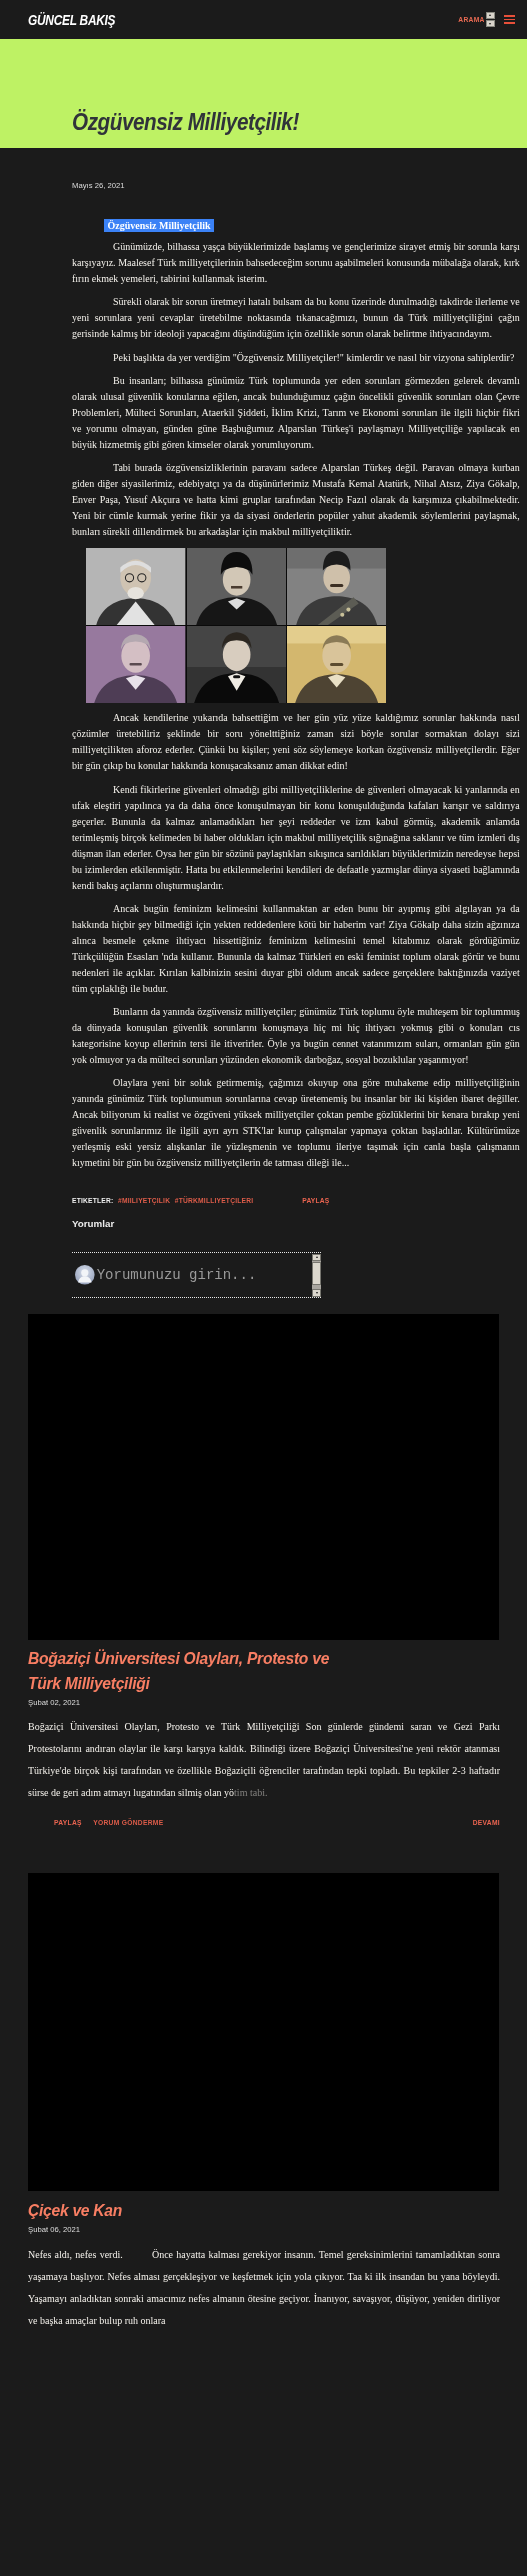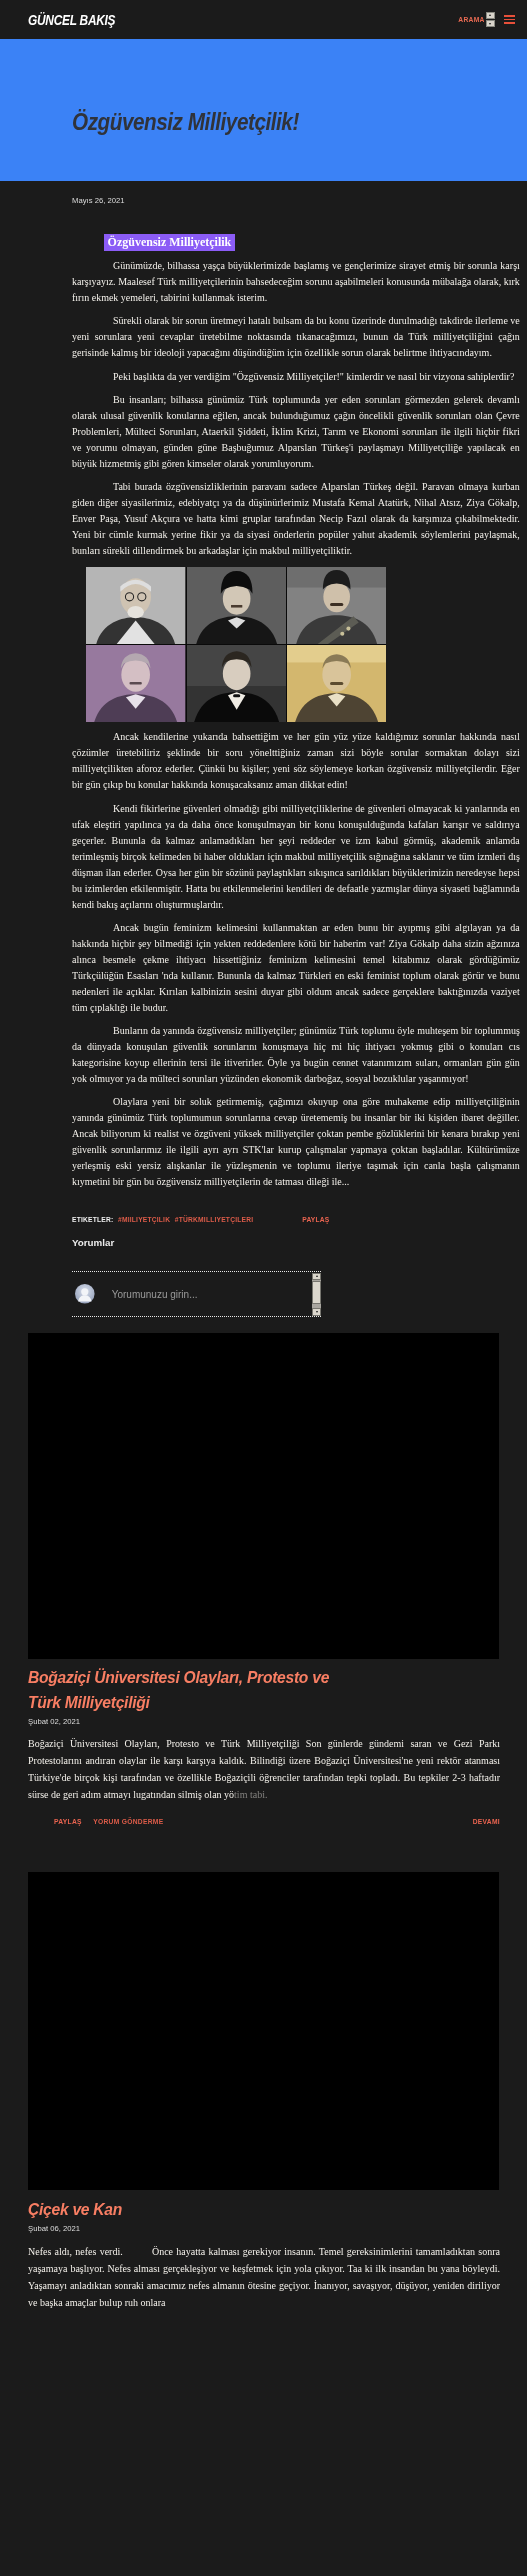--- a/index.html
+++ b/index.html
@@ -12,66 +12,66 @@
   .header-right{margin-left:auto;display:flex;align-items:center;}
   .arama{color:#e96a52;font-size:6.7px;font-weight:bold;letter-spacing:0.3px;cursor:pointer;}
   .spinner{width:8.8px;height:15.5px;display:flex;flex-direction:column;gap:1px;margin-left:1px;}
   .spin-btn{flex:1;background:#d8d4cb;border:0.5px solid #8a8a82;box-sizing:border-box;display:flex;align-items:center;justify-content:center;cursor:pointer;}
   .tri-up{width:0;height:0;border-left:1.5px solid transparent;border-right:1.5px solid transparent;border-bottom:2.1px solid #1d1d1d;}
   .tri-down{width:0;height:0;border-left:1.5px solid transparent;border-right:1.5px solid transparent;border-top:2.1px solid #1d1d1d;}
   .hamburger{margin-left:9.3px;display:flex;flex-direction:column;gap:2.1px;cursor:pointer;}
   .hamburger div{width:10.8px;height:1.5px;background:#e8503a;}
 
   
-  .hero{background:#3b82f6;height:142px;box-sizing:border-box;padding:70px 0 0 72px;text-decoration:underline;}
+  .hero{background:#bef264;height:109px;box-sizing:border-box;padding:70px 0 0 72px;text-decoration:underline;}
   .hero h1{margin:0;font-size:23px;font-weight:bold;font-style:italic;color:#30333a;letter-spacing:-0.5px;
            display:inline-block;transform:scaleX(.9);transform-origin:0 50%;white-space:nowrap;}
 
   
   .post{padding:0 8.2px 0 72px;}
-  .post-date{margin-top:15px;font-size:7.7px;color:#dcdcdc;}
+  .post-date{margin-top:33px;font-size:7.7px;color:#dcdcdc;}
   .subheading-wrap{margin:29px 0 5.2px 32px;}
-  .subheading{display:inline-block;background:#8b5cf6;color:#fff;font-family:"Liberation Serif",serif;
-              font-weight:bold;font-size:12px;padding:1px 3.6px;}
+  .subheading{display:inline-block;background:#3b82f6;color:#fff;font-family:"Liberation Serif",serif;
+              font-weight:bold;font-size:10px;padding:1px 3.6px;}
   .post p{font-family:"Liberation Serif",serif;font-size:10px;line-height:16px;text-align:justify;
           text-indent:41px;margin:7.2px 0;color:#f5f2ec;}
 
   
   .portraits{width:300px;margin:8.2px 0 3.1px 14.4px;display:grid;grid-template-columns:repeat(3,1fr);
              grid-auto-rows:77px;gap:1px;background:#0a0a0a;cursor:pointer;}
   .portraits svg{display:block;width:100%;height:100%;}
 
   
   .labels-row{margin-top:25px;display:flex;align-items:center;font-size:6.7px;font-weight:bold;letter-spacing:0.2px;height:9.3px;}
   .labels-title{color:#f0f0f0;}
   .tag{color:#dd5c49;margin-left:4.6px;text-decoration:none;cursor:pointer;}
   .post-share{color:#ea6450;margin-left:49px;cursor:pointer;}
 
   
   .comments-title{margin-top:12.4px;font-size:9.8px;font-weight:bold;color:#ececec;height:11.3px;}
   .comment-box{position:relative;margin-top:23px;width:249px;height:46px;box-sizing:border-box;
                border-top:0.5px dotted #e8e8e8;border-bottom:0.5px dotted #e8e8e8;
                display:flex;align-items:center;padding:0 15.5px 0 3.1px;cursor:text;}
   .avatar{width:19.6px;height:19.6px;flex:0 0 19.6px;}
-  .comment-placeholder{margin-left:17px;font-family:Liberation Sans, sans-serif;font-size:10px;color:#9a9a9a;}
+  .comment-placeholder{margin-left:2px;font-family:Liberation Mono, monospace;font-size:14px;color:#9a9a9a;}
   .scrollbar{position:absolute;right:0;top:0.5px;bottom:0.5px;width:8.8px;background:#a9a6a0;display:flex;flex-direction:column;}
   .sb-btn{height:7.7px;background:#dbd7cd;border:0.5px solid #77766f;box-sizing:border-box;display:flex;align-items:center;justify-content:center;cursor:pointer;}
   .sb-thumb{margin-top:1px;height:23px;background:#dbd7cd;border:0.5px solid #77766f;box-sizing:border-box;cursor:grab;}
 
   
   .popular{padding:0 28px;}
   .popular-title{margin-top:33px;font-size:10.8px;font-weight:bold;color:#ededed;height:12.4px;}
   .card-image{width:471px;background:#000;margin-top:15.5px;cursor:pointer;}
   .img-tall{height:326px;}
   .img-tall2{height:318px;margin-top:46px;}
   .card-title{margin-top:6.2px;font-size:17px;font-weight:bold;font-style:italic;color:#f87e63;line-height:25px;
               max-width:361px;letter-spacing:-0.3px;transform:scaleX(.92);transform-origin:0 50%;cursor:pointer;}
   .card-title2{margin-top:7.2px;}
   .card-date{margin-top:2px;font-size:7.7px;color:#dcdcdc;height:9.3px;}
-  .card-excerpt{font-family:"Liberation Serif",serif;font-size:10px;line-height:17px;text-align:justify;
+  .card-excerpt{font-family:"Liberation Serif",serif;font-size:10px;line-height:22px;text-align:justify;
                 margin-top:9.3px;color:#f5f2ec;}
   .fade-tail{opacity:.45;}
   .card-actions{margin-top:14.4px;display:flex;align-items:center;font-size:6.7px;font-weight:bold;letter-spacing:0.3px;
                 padding-left:26px;height:8.2px;}
   .action-share{color:#ea6450;text-decoration:none;cursor:pointer;}
   .action-comment{color:#dd5c49;margin-left:11.3px;text-decoration:none;cursor:pointer;}
   .action-more{color:#ea6450;margin-left:auto;text-decoration:none;cursor:pointer;}
 </style>
 </head>
 <body>

